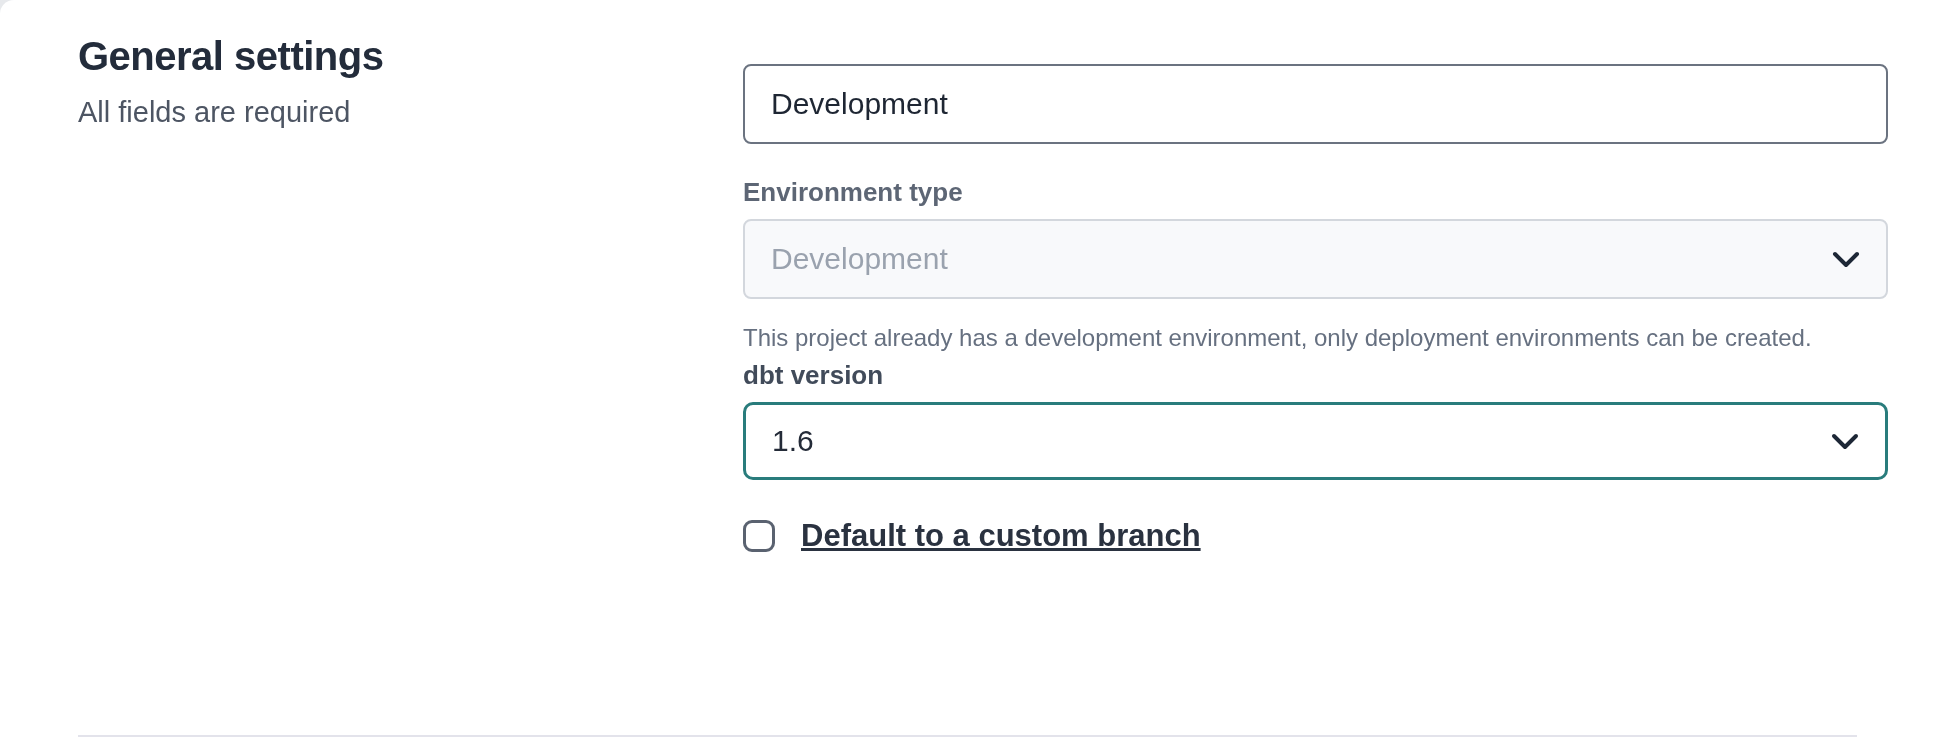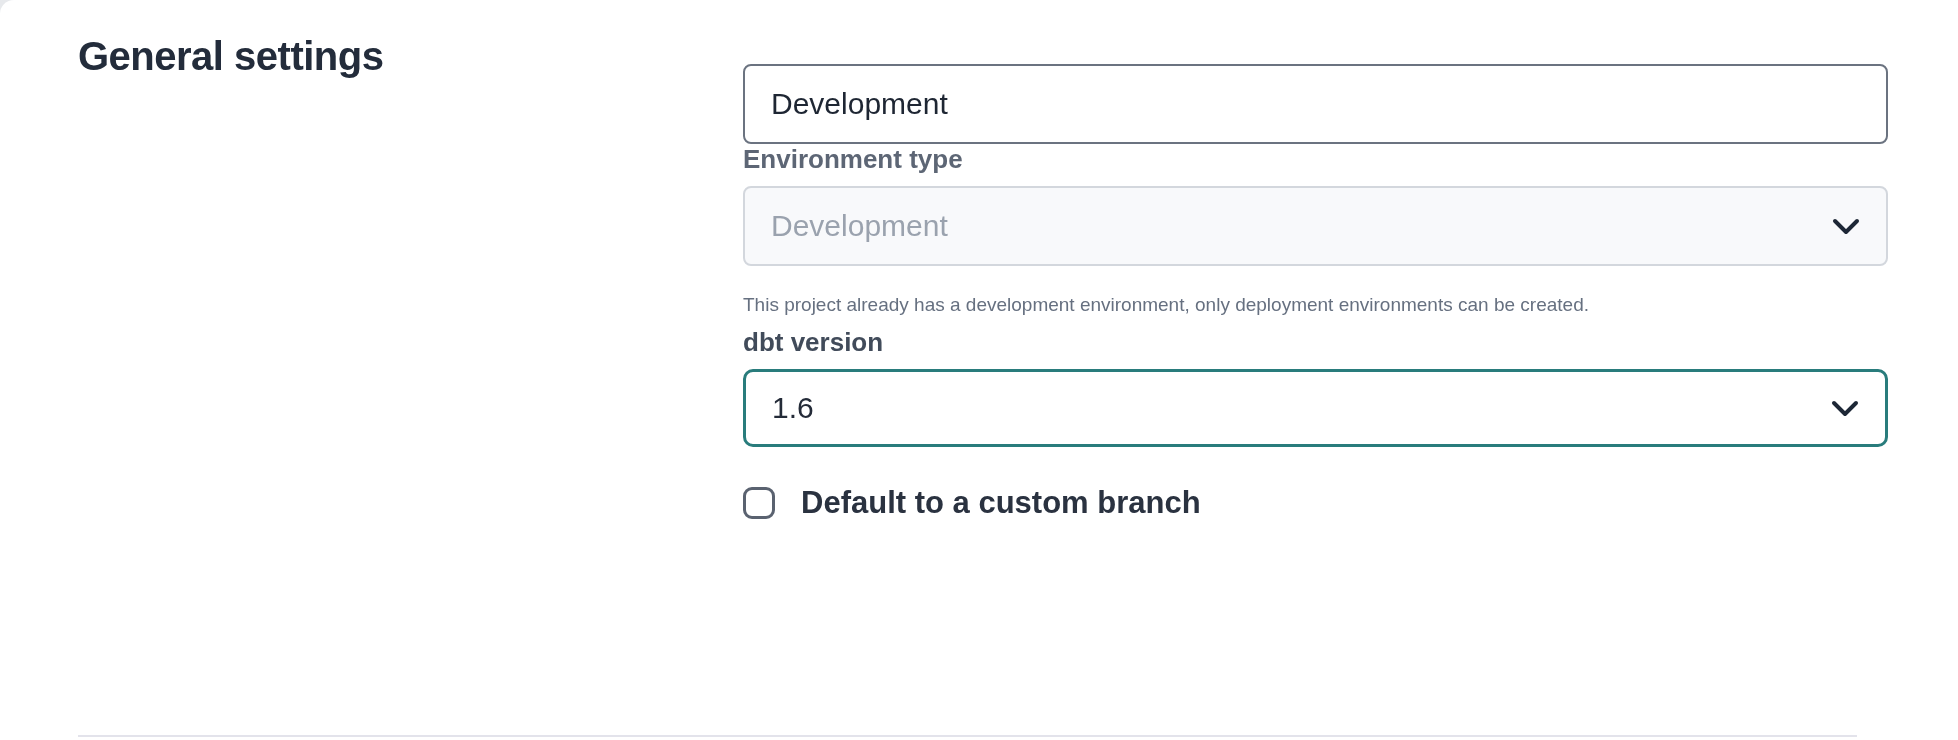--- a/index.html
+++ b/index.html
@@ -79,26 +79,26 @@
     border: 2px solid #d3d7dd;
     color: #9aa2ae;
   }
   .select.focused {
     height: 78px;
     background: #ffffff;
     border: 3px solid #297c7c;
     border-radius: 10px;
     color: #242b38;
   }
-  .label-gap-lg { }
+  .label-gap-lg { margin-top: 33px; }
   .label-gap-md { }
   .help-text {
     margin-top: 16px;
     max-width: 1115px;
-    font-size: 19px;
+    font-size: 24px;
     line-height: 45px;
     font-weight: 400;
     color: #667080;
   }
   .checkbox-row {
     margin-top: 38px;
     display: flex;
     align-items: center;
   }
   .checkbox {
@@ -108,20 +108,21 @@
     background: #ffffff;
     cursor: pointer;
     flex-shrink: 0;
   }
   .checkbox-label {
     margin-left: 26px;
     font-size: 31px;
     font-weight: 700;
     color: #2a3240;
     cursor: pointer;
+    text-decoration: underline;
   }
   .chevron-icon {
     flex-shrink: 0;
     display: block;
   }
   .divider {
     position: absolute;
     left: 78px;
     top: 735px;
     width: 1779px;
@@ -131,20 +132,21 @@
 </style>
 </head>
 <body>
 
 <div class="screen">
   <div class="card">
     <div class="content">
 
       <div class="left-col">
         <h1 class="page-title">General settings</h1>
+        <div class="page-subtitle">All fields are required</div>
       </div>
 
       <div class="form-col">
 
         <input class="text-input" type="text" value="Development" style="">
 
         <div class="field-label muted label-gap-lg">Environment type</div>
         <div class="select disabled" aria-disabled="true">
           <span>Development</span>
           <svg class="chevron-icon" width="28" height="17" viewBox="0 0 28 17" fill="none">

